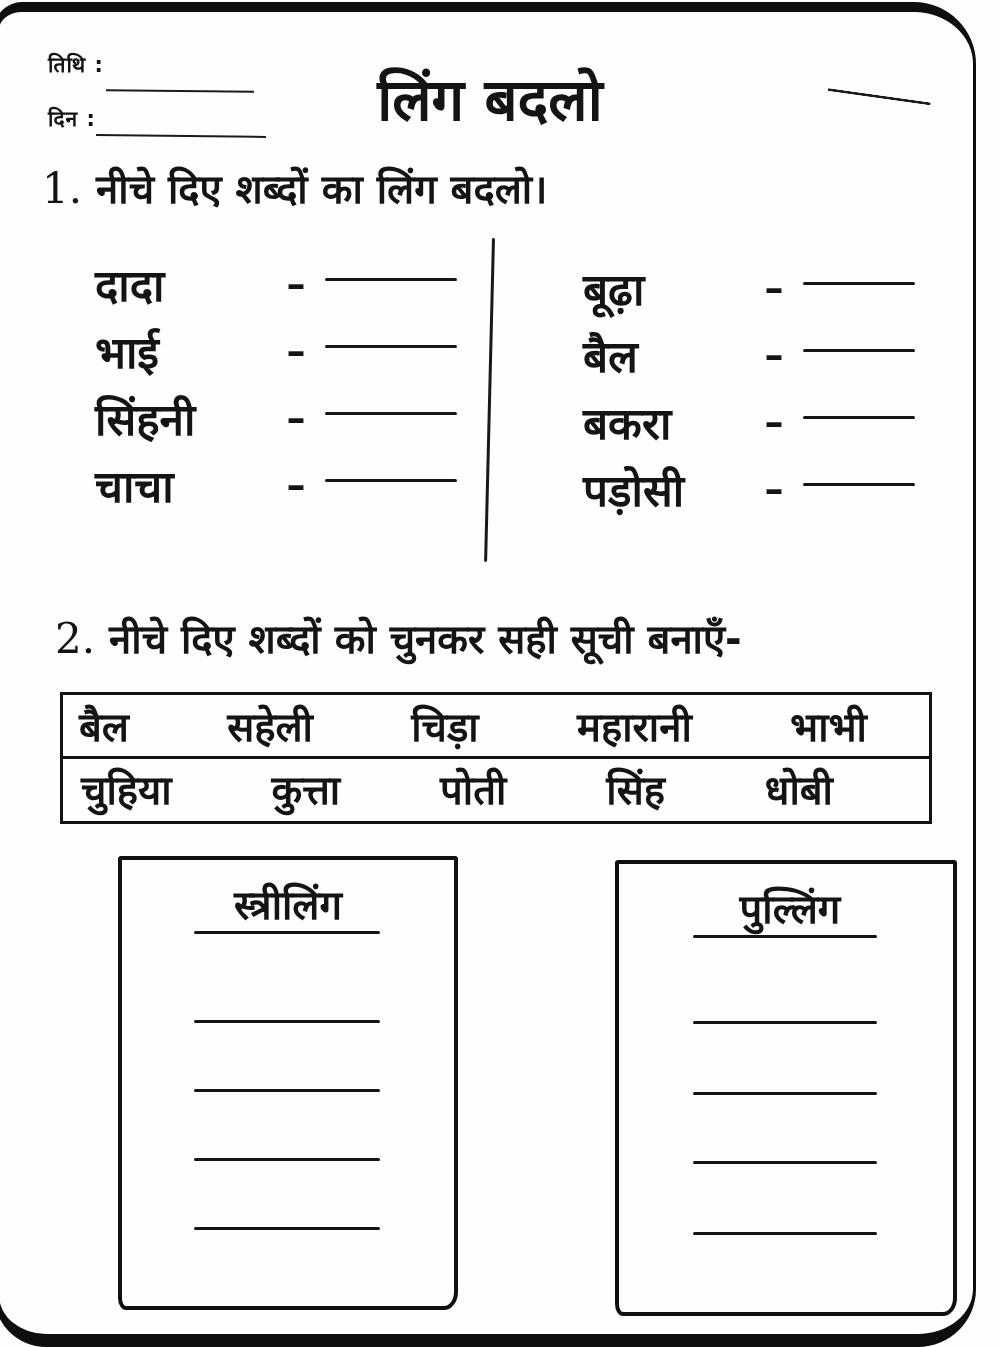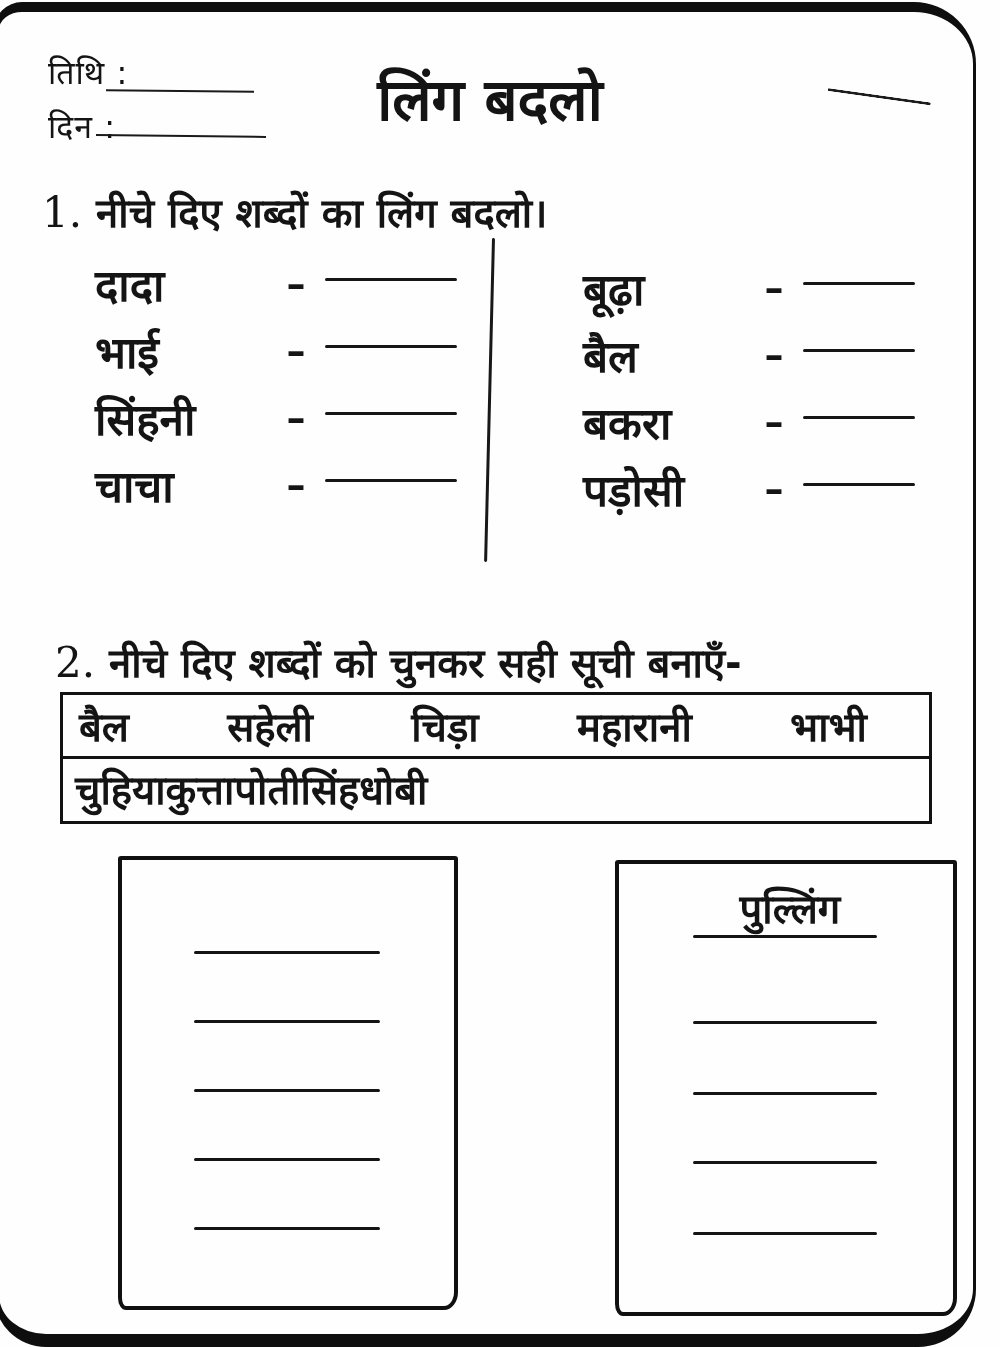--- a/index.html
+++ b/index.html
@@ -15,32 +15,32 @@
     border-top-width:10px;border-right-width:3px;border-bottom-width:13px;
     border-radius:28px 62px 58px 52px;
     pointer-events:none;
   }
   .stray-line{
     position:absolute;left:828px;top:88px;width:104px;height:0;
     border-top:3px solid #1c1c1c;transform:rotate(8deg);transform-origin:left top;
     border-radius:2px;
   }
   
-  .hdr-label{position:absolute;font-size:32px;font-weight:400;letter-spacing:1px;}
+  .hdr-label{position:absolute;font-size:21px;font-weight:700;letter-spacing:1px;}
   #date-label{left:48px;top:50px;}
   #day-label{left:48px;top:104px;}
   .hdr-line{position:absolute;height:0;border-top:2.5px solid #1a1a1a;}
   #date-line{left:106px;top:90px;width:148px;transform:rotate(0.6deg);}
   #day-line{left:96px;top:135px;width:170px;transform:rotate(0.6deg);}
   .page-title{
     position:absolute;left:338px;top:64px;width:304px;text-align:center;
     font-size:58px;font-weight:700;line-height:1.25;white-space:nowrap;
   }
   
-  .q-heading{position:absolute;font-size:40px;font-weight:600;white-space:nowrap;margin-top:24px;}
+  .q-heading{position:absolute;font-size:40px;font-weight:600;white-space:nowrap;}
   #q1-heading{left:42px;top:160px;}
   #q2-heading{left:55px;top:610px;}
   .q-num{font-family:"DejaVu Serif", serif;font-weight:500;margin-right:14px;font-size:42px;}
   
   .q1-col{position:absolute;}
   #q1-left{left:95px;top:250px;width:366px;}
   #q1-right{left:583px;top:254px;width:334px;}
   .q1-row{display:flex;align-items:center;height:67px;}
   .q1-word{font-size:44px;font-weight:600;white-space:nowrap;}
   #q1-left .q1-word{width:172px;}
@@ -53,21 +53,21 @@
     position:absolute;left:492px;top:238px;width:3px;height:324px;
     background:#181818;transform:rotate(1.4deg);transform-origin:top center;border-radius:2px;
   }
   
   .word-box{
     position:absolute;left:60px;top:692px;width:872px;height:132px;
     border:3px solid #121212;box-sizing:border-box;background:transparent;
   }
   .wb-row{display:flex;align-items:center;box-sizing:border-box;}
   .wb-row1{height:64px;border-bottom:3px solid #121212;padding:0 62px 0 16px;justify-content:space-between;}
-  .wb-row2{height:59px;padding:0 96px 0 12px;justify-content:flex-start;}
+  .wb-row2{height:59px;padding:0 96px 0 18px;justify-content:space-between;}
   .wb-word{font-size:40px;font-weight:600;white-space:nowrap;}
   
   .cat-box{
     position:absolute;border:4px solid #101010;box-sizing:border-box;
     border-radius:3px 3px 14px 8px / 3px 3px 18px 12px;
   }
   #fem-box{left:118px;top:856px;width:340px;height:454px;}
   #masc-box{left:615px;top:860px;width:342px;height:456px;padding-left:8px;}
   .cat-title{
     text-align:center;font-size:40px;font-weight:600;margin-top:16px;white-space:nowrap;
@@ -167,20 +167,21 @@
   <div class="wb-row wb-row2">
     <span class="wb-word">चुहिया</span>
     <span class="wb-word">कुत्ता</span>
     <span class="wb-word">पोती</span>
     <span class="wb-word">सिंह</span>
     <span class="wb-word">धोबी</span>
   </div>
 </div>
 
 <div class="cat-box" id="fem-box">
+  <div class="cat-title">स्त्रीलिंग</div>
   <div class="ans-line"></div>
   <div class="ans-line"></div>
   <div class="ans-line"></div>
   <div class="ans-line"></div>
   <div class="ans-line"></div>
 </div>
 
 <div class="cat-box" id="masc-box">
   <div class="cat-title">पुल्लिंग</div>
   <div class="ans-line"></div>

